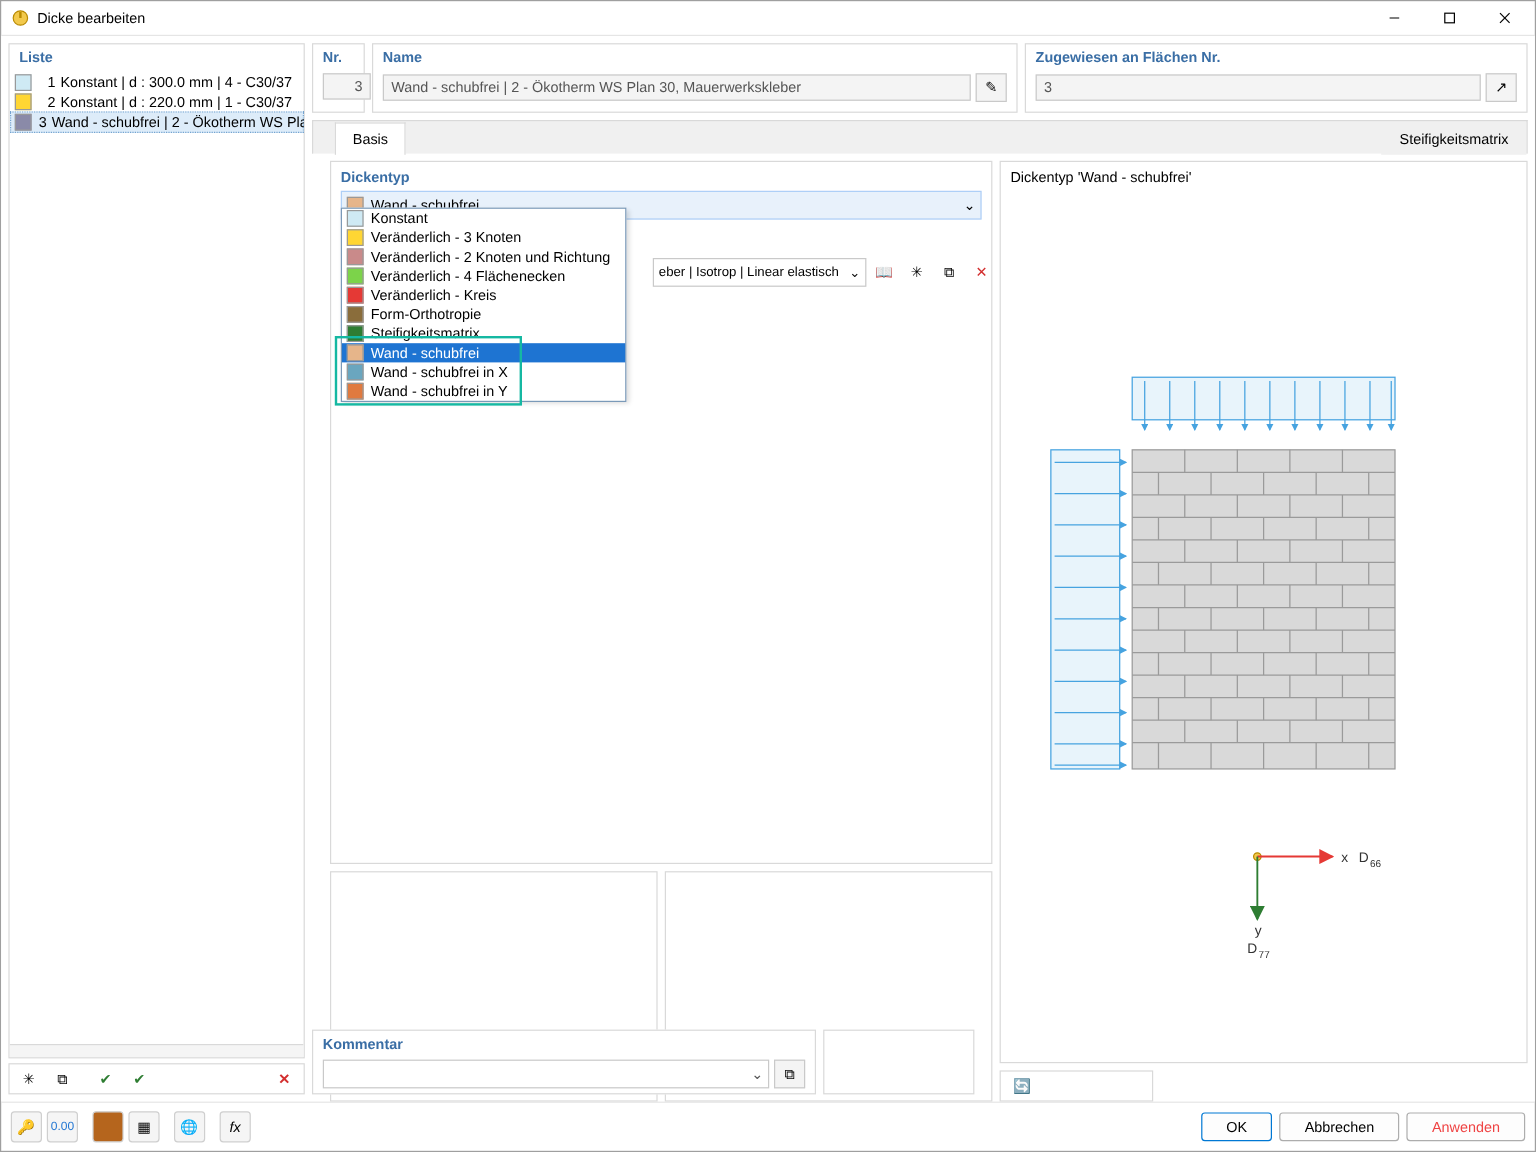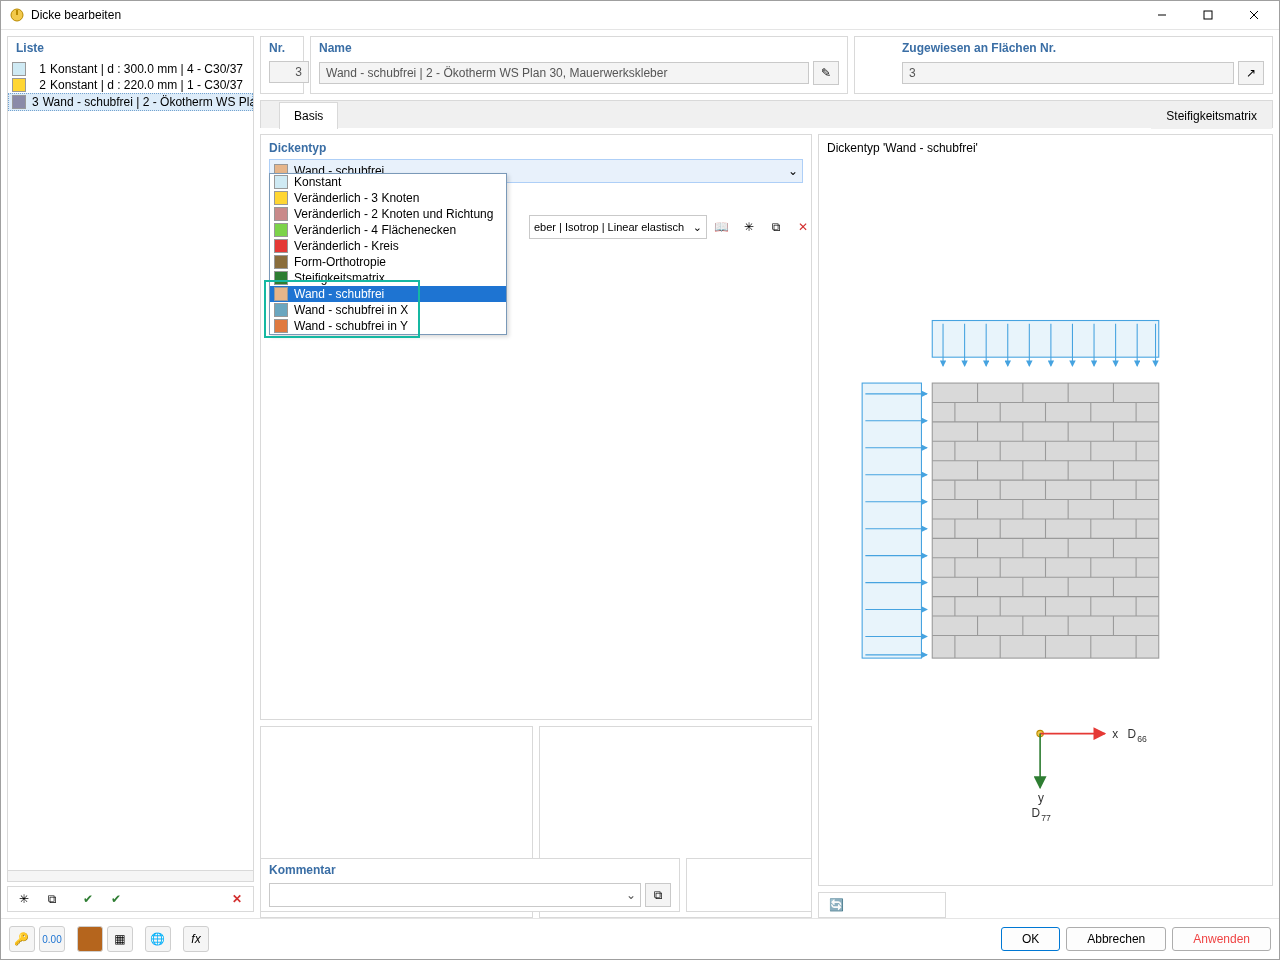--- a/index.html
+++ b/index.html
@@ -21,29 +21,29 @@
 .li-num{width:14px;text-align:right;margin-right:4px;}
 .left-scroll{height:10px;border-top:1px solid #d9d9d9;background:#f5f5f5;}
 .left-toolbar{height:26px;display:flex;align-items:center;padding:0 4px;gap:4px;}
 .iconbtn{width:22px;height:22px;border:1px solid transparent;border-radius:3px;display:flex;align-items:center;justify-content:center;background:transparent;}
 .iconbtn .g{font-size:12px;}
 .v-sep{width:4px;}
 .right-col{flex:1;display:flex;flex-direction:column;min-width:0;}
 .top-row{display:flex;gap:6px;height:58px;}
 .nr-box{width:44px;}
 .name-box{flex:1;}
-.assign-box{width:419px;padding-left:39px;}
+.assign-box{width:419px;}
 .field-wrap{padding:0 8px 6px;display:flex;align-items:center;gap:4px;}
 input.txt{border:1px solid #c9c9c9;background:#f4f4f4;color:#555;height:22px;box-sizing:border-box;padding:0 6px;font:inherit;flex:1;}
 input.num{width:40px;text-align:right;}
 .mini{width:24px;height:22px;border:1px solid #c9c9c9;background:#f4f4f4;display:flex;align-items:center;justify-content:center;}
 .tabs{display:flex;gap:0;background:#f0f0f0;border-bottom:1px solid #d9d9d9;margin-top:6px;}
 .tab{padding:6px 14px;border:1px solid transparent;border-bottom:none;background:#f0f0f0;position:relative;top:1px;}
 .tab.active{background:#fff;border-color:#d9d9d9;}
-.main-grid{flex:1;display:flex;gap:6px;margin-top:6px;min-height:0;}
+.main-grid{flex:1;display:flex;gap:6px;margin-top:6px;min-height:0;margin-left:15px;}
 .mg-left{width:552px;display:flex;flex-direction:column;gap:6px;min-height:0;}
 .mg-left-top{flex:1;position:relative;}
 .mg-left-bottom{height:192px;display:flex;gap:6px;}
 .mg-left-bottom .panel-border{flex:1;}
 .mg-right{flex:1;display:flex;flex-direction:column;gap:6px;min-height:0;}
 .preview{flex:1;position:relative;}
 .comment-row{display:flex;gap:6px;height:54px;}
 .comment-box{flex:1;}
 .comment-side{width:128px;}
 .comment-field{display:flex;align-items:center;gap:4px;padding:0 8px 6px;}

